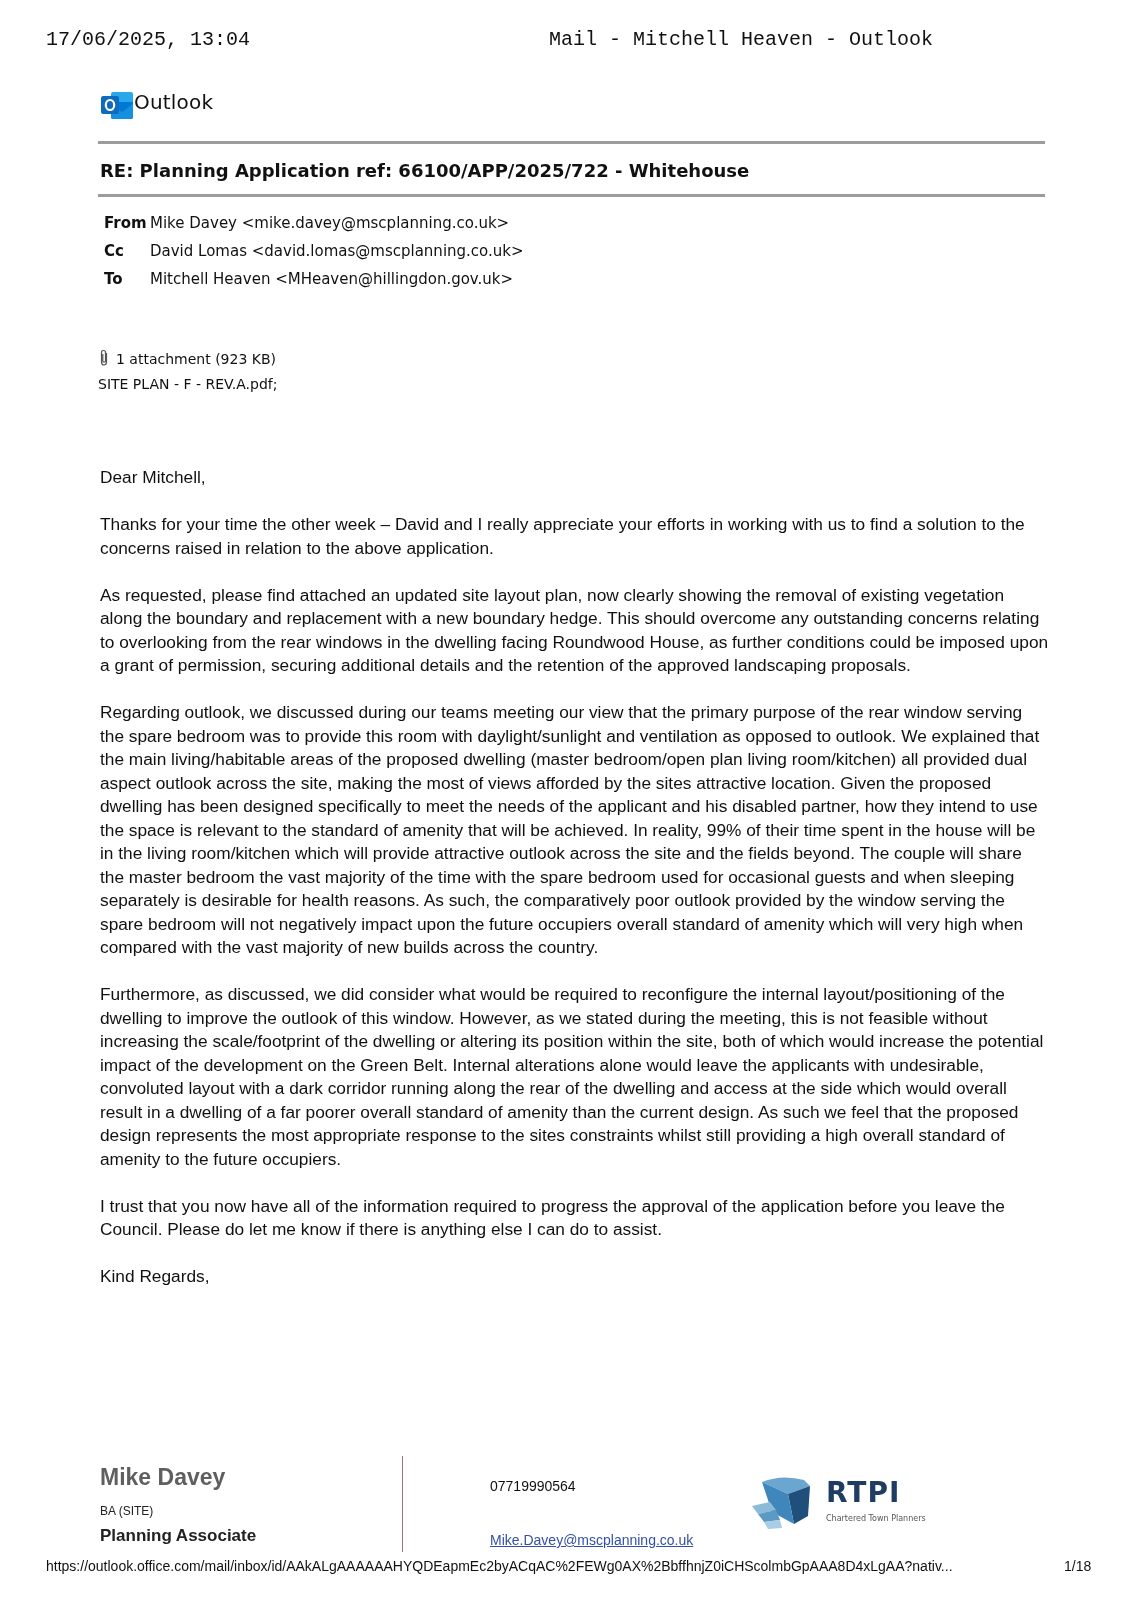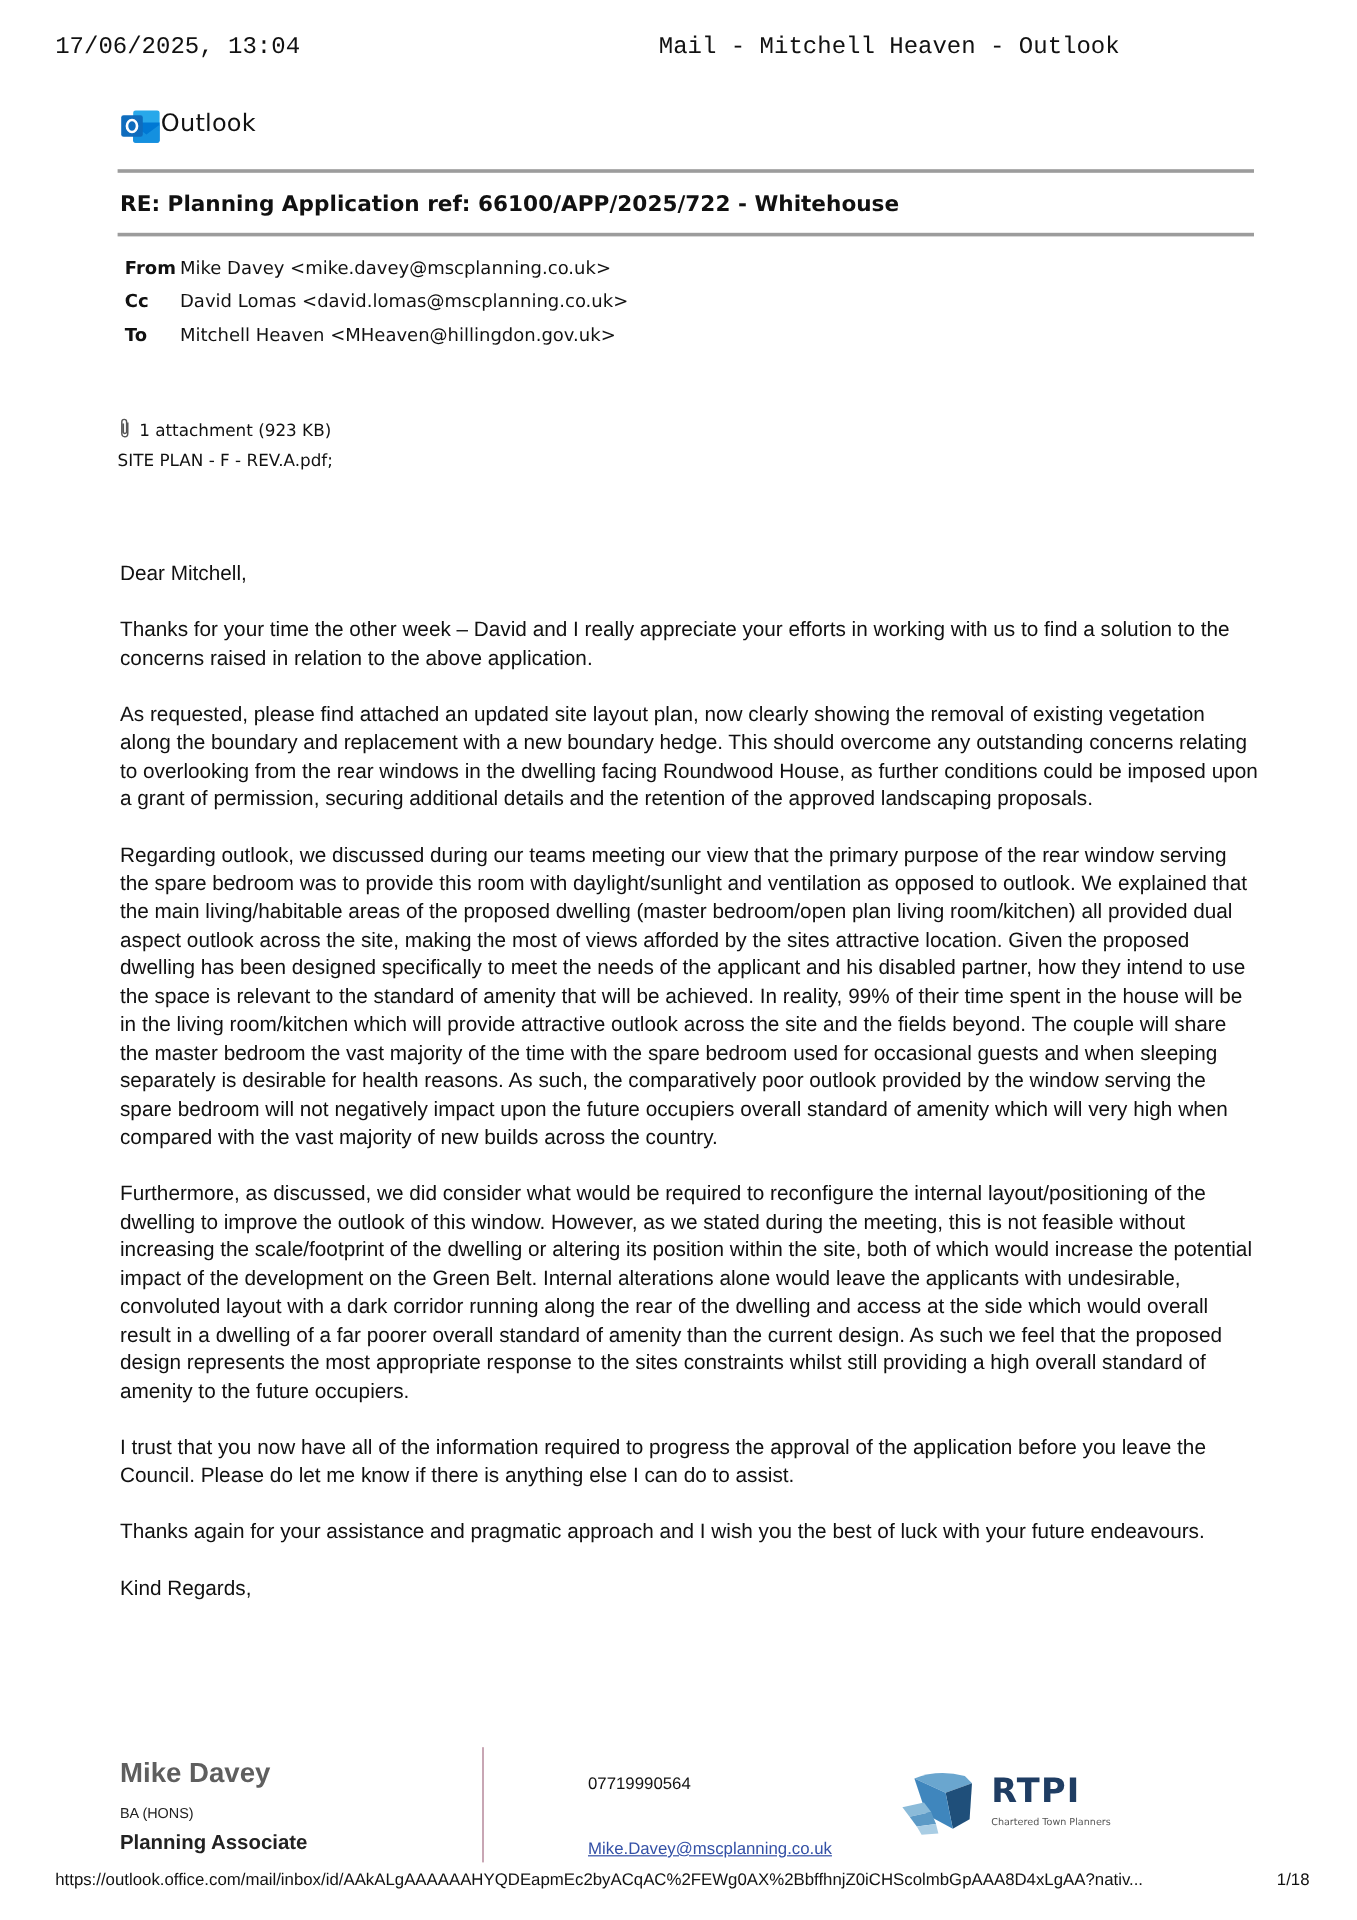--- a/index.html
+++ b/index.html
@@ -90,27 +90,26 @@
   <div class="line2">SITE PLAN - F - REV.A.pdf;</div>
 </div>
 
 <div class="body">
   <p>Dear Mitchell,</p>
   <p>Thanks for your time the other week – David and I really appreciate your efforts in working with us to find a solution to the concerns raised in relation to the above application.</p>
   <p>As requested, please find attached an updated site layout plan, now clearly showing the removal of existing vegetation along the boundary and replacement with a new boundary hedge. This should overcome any outstanding concerns relating to overlooking from the rear windows in the dwelling facing Roundwood House, as further conditions could be imposed upon a grant of permission, securing additional details and the retention of the approved landscaping proposals.</p>
   <p>Regarding outlook, we discussed during our teams meeting our view that the primary purpose of the rear window serving the spare bedroom was to provide this room with daylight/sunlight and ventilation as opposed to outlook. We explained that the main living/habitable areas of the proposed dwelling (master bedroom/open plan living room/kitchen) all provided dual aspect outlook across the site, making the most of views afforded by the sites attractive location. Given the proposed dwelling has been designed specifically to meet the needs of the applicant and his disabled partner, how they intend to use the space is relevant to the standard of amenity that will be achieved. In reality, 99% of their time spent in the house will be in the living room/kitchen which will provide attractive outlook across the site and the fields beyond. The couple will share the master bedroom the vast majority of the time with the spare bedroom used for occasional guests and when sleeping separately is desirable for health reasons. As such, the comparatively poor outlook provided by the window serving the spare bedroom will not negatively impact upon the future occupiers overall standard of amenity which will very high when compared with the vast majority of new builds across the country.</p>
   <p>Furthermore, as discussed, we did consider what would be required to reconfigure the internal layout/positioning of the dwelling to improve the outlook of this window. However, as we stated during the meeting, this is not feasible without increasing the scale/footprint of the dwelling or altering its position within the site, both of which would increase the potential impact of the development on the Green Belt. Internal alterations alone would leave the applicants with undesirable, convoluted layout with a dark corridor running along the rear of the dwelling and access at the side which would overall result in a dwelling of a far poorer overall standard of amenity than the current design. As such we feel that the proposed design represents the most appropriate response to the sites constraints whilst still providing a high overall standard of amenity to the future occupiers.</p>
   <p>I trust that you now have all of the information required to progress the approval of the application before you leave the Council. Please do let me know if there is anything else I can do to assist.</p>
-  <p>Thanks again for your assistance and pragmatic approach and I wish you the best of luck with your future endeavours.</p>
   <p>Kind Regards,</p>
 </div>
 
 <div class="sig">
   <div class="name">Mike Davey</div>
-  <div class="quals">BA (HONS)</div>
+  <div class="quals">BA (SITE)</div>
   <div class="role">Planning Associate</div>
   <div class="divider"></div>
   <div class="phone">07719990564</div>
   <a class="email">Mike.Davey@mscplanning.co.uk</a>
   <div class="rtpi">
     <span class="mark">
       <svg width="66" height="60" viewBox="0 0 66 60">
         <path d="M14 10 Q34 2 56 8 L62 14 L40 22 Z" fill="#6aa6cf"></path>
         <path d="M40 22 L62 14 L60 44 L46 52 Z" fill="#1f4f7a"></path>
         <path d="M14 10 L40 22 L46 52 L24 40 Z" fill="#3f86bd"></path>

